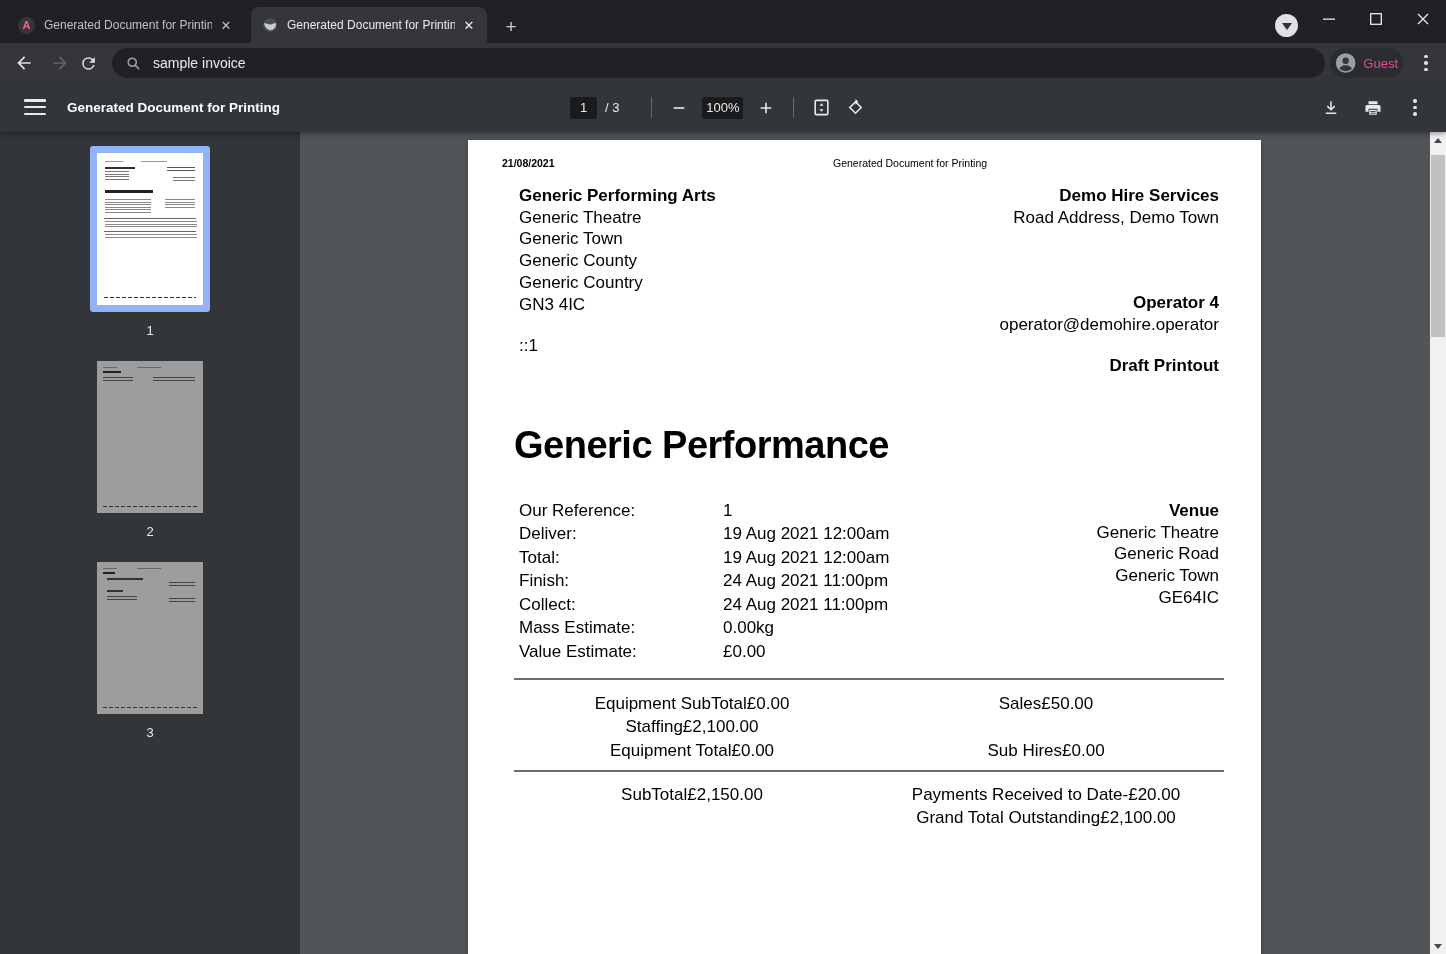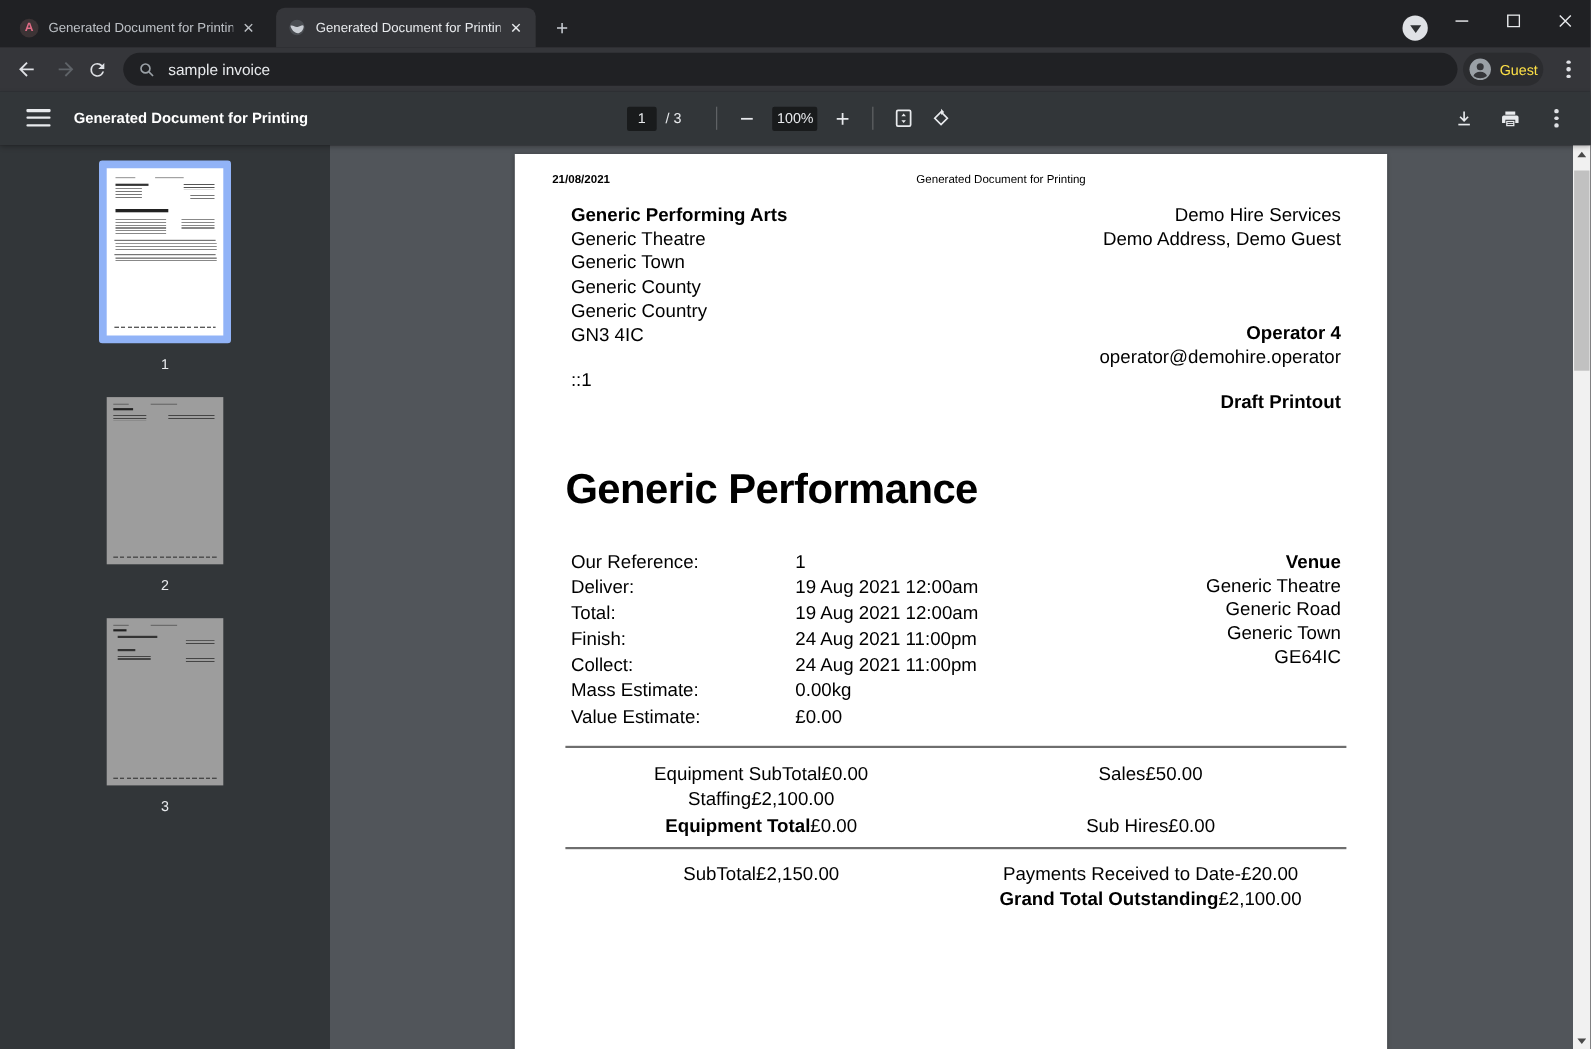--- a/index.html
+++ b/index.html
@@ -22,21 +22,21 @@
   .update-badge .tri { width:0; height:0; border-left:5px solid transparent; border-right:5px solid transparent; border-top:7px solid #2e3033; margin-top:2px; }
   .win-controls { position:absolute; right:0; top:0; height:43px; display:flex; }
   .win-btn { width:47px; height:38px; display:flex; align-items:center; justify-content:center; color:#e8eaed; }
 
   
   .toolbar { position:relative; height:40px; background:#35363a; }
   .nav-btn { position:absolute; top:2px; width:36px; height:36px; display:flex; align-items:center; justify-content:center; border-radius:50%; }
   .omnibox { position:absolute; left:112px; top:5px; width:1213px; height:30px; background:#202124; border-radius:15px; display:flex; align-items:center; padding:0 14px; }
   .omnibox .q { color:#e8eaed; font-size:14px; margin-left:12px; }
   .guest-chip { position:absolute; left:1330px; top:5px; width:73px; height:30px; background:#2b2c2f; border-radius:15px; display:flex; align-items:center; padding:0 5px; }
-  .guest-chip .g-label { color:#fde047; font-size:13px; margin-left:7px; }
+  .guest-chip .g-label { color:#ec4899; font-size:13px; margin-left:7px; }
   .kebab { position:absolute; right:8px; top:8px; width:24px; height:24px; display:flex; flex-direction:column; align-items:center; justify-content:center; gap:3px; }
   .kebab i, .pdf-kebab i { width:3.5px; height:3.5px; border-radius:50%; background:#dfe1e5; display:block; }
 
   
   .pdf-toolbar { position:relative; height:49px; background:#323639; box-shadow:0 2px 5px rgba(0,0,0,.35); z-index:5; }
   .hamburger { position:absolute; left:24px; top:14px; width:22px; height:20px; display:flex; flex-direction:column; justify-content:space-between; padding:2px 0; }
   .hamburger i { height:2.5px; background:#e8eaed; border-radius:1px; }
   .pdf-title { position:absolute; left:67px; top:0; height:49px; display:flex; align-items:center; color:#fff; font-size:13.5px; font-weight:700; }
   .pdf-center { position:absolute; left:570px; top:0; height:49px; display:flex; align-items:center; color:#e8eaed; font-size:13px; }
   .page-box { width:27px; height:22px; background:#191b1c; border-radius:2px; display:flex; align-items:center; justify-content:center; margin-right:8px; }
@@ -68,39 +68,39 @@
 
   
   .page * { color:#000; }
   .abs { position:absolute; }
   .d-date { left:34px; top:17px; font-size:10.5px;font-weight:bold; }
   .d-header { left:365px; top:17px; font-size:10.5px; }
   .client { left:51px; top:45px; font-size:17px; line-height:21.7px; }
   .client .co { font-weight:bold; }
   .ip { left:51px; top:196px; font-size:17px; }
   .rtop { right:42px; top:45px; text-align:right; font-size:17px; line-height:21.7px; }
-  .rtop .co { font-weight:normal; }
+  .rtop .co { font-weight:bold; }
   .operator { right:42px; top:152px; text-align:right; font-size:17px; line-height:21.7px; }
   .operator .co { font-weight:bold; }
   .draft { right:42px; top:216px; font-size:17px; font-weight:bold; }
   .doc-title { left:46px; top:284px; font-size:38px; font-weight:bold; letter-spacing:-.5px; }
   .details { left:51px; top:359px; font-size:17px; }
   .details .drow { display:flex; height:23.5px; align-items:center; }
   .details .dl { width:204px; }
   .venue { right:42px; top:360px; text-align:right; font-size:17px; line-height:21.7px; }
   .venue .vh { font-weight:bold; }
   .rule { left:46px; width:710px; height:2px; background:#6e6e6e; }
   .hr1 { top:538px; } .hr2 { top:630px; }
   .totals { left:51px; width:700px; font-size:17px; }
   .t1 { top:552px; } .t2 { top:643px; }
   .trow { display:flex; height:23.5px; align-items:center; }
   .half { width:346px; display:flex; justify-content:center; }
   .half + .half { margin-left:8px; }
   .half .amt { text-align:right; }
-  .b { font-weight:bold; }
+  .b { font-weight:normal; }
   svg { display:block; }
 </style>
 </head>
 <body>
 
 <div class="window">
 
   <div class="tabstrip">
     <div class="tab tab-1">
       <span class="favicon favicon-a">A</span>
@@ -294,21 +294,21 @@
           <div>Generic Theatre</div>
           <div>Generic Town</div>
           <div>Generic County</div>
           <div>Generic Country</div>
           <div>GN3 4IC</div>
         </div>
         <div class="abs ip">::1</div>
 
         <div class="abs rtop">
           <div class="co">Demo Hire Services</div>
-          <div>Demo Address, Demo Guest</div>
+          <div>Road Address, Demo Town</div>
         </div>
         <div class="abs operator">
           <div class="co">Operator 4</div>
           <div>operator@demohire.operator</div>
         </div>
         <div class="abs draft">Draft Printout</div>
 
         <div class="abs doc-title">Generic Performance</div>
 
         <div class="abs details">

